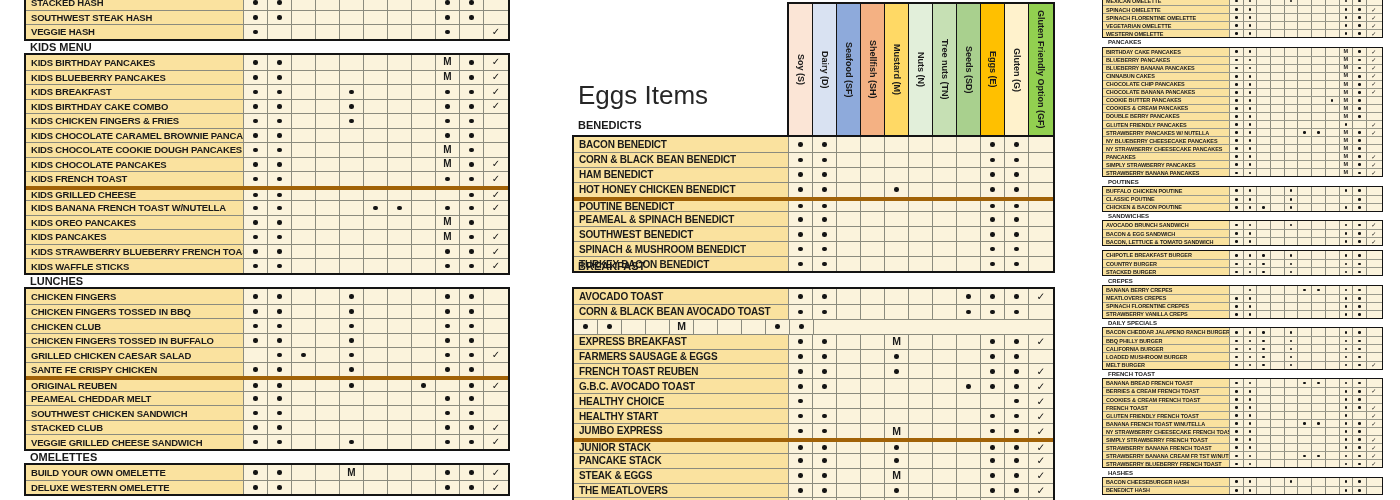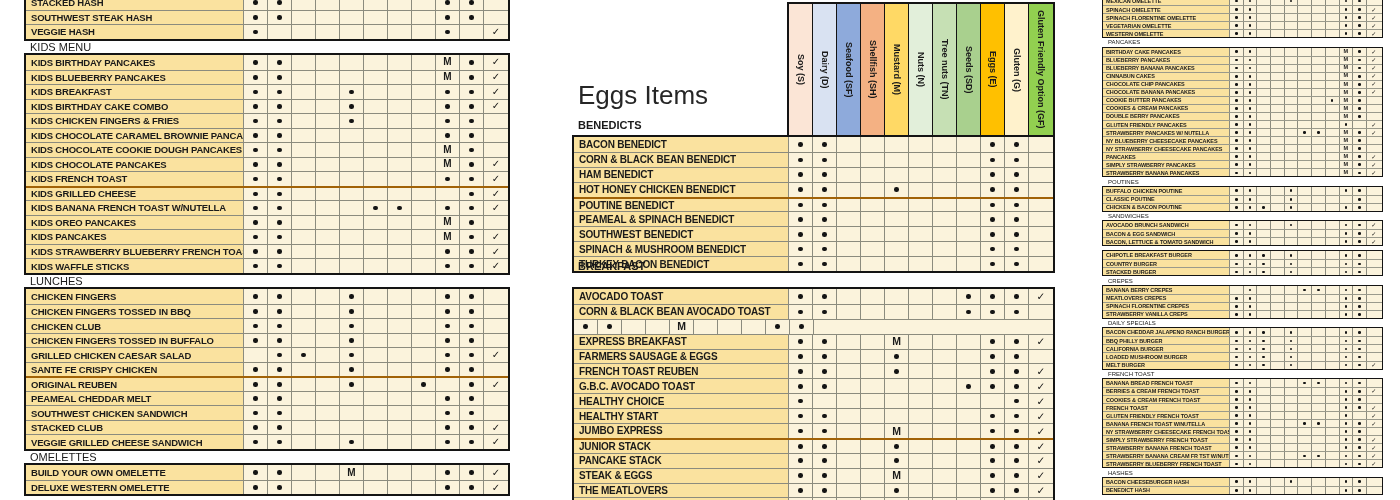--- a/index.html
+++ b/index.html
@@ -3,31 +3,31 @@
 <meta charset="utf-8">
 <style>
   html,body{margin:0;padding:0;width:1400px;height:500px;overflow:hidden;background:#fff;
     font-family:"Liberation Sans", sans-serif;color:#1a1a1a;}
   .panel{position:absolute;}
 
   
   .block{border:2px solid #141414;background:var(--cellbg);}
   .row{display:flex;height:var(--rh);box-sizing:border-box;align-items:stretch;}
   .row + .row{border-top:1px solid #8b8b7e;}
-  .row.thick{border-top:2px solid #a16207;}
+  .row.thick{border-top:4px solid #a16207;}
   .ncell{width:var(--namew);background:#fae29f;font-weight:bold;display:flex;align-items:center;
     padding-left:5px;box-sizing:border-box;border-right:1px solid #8b8b7e;white-space:nowrap;
     overflow:hidden;font-size:var(--nfs);letter-spacing:-0.2px;}
   .acell{width:var(--colw);box-sizing:border-box;display:flex;align-items:center;justify-content:center;
     border-right:1px solid #8b8b7e;}
   .acell:last-child{border-right:none;}
   .dot{width:var(--dot);height:var(--dot);border-radius:50%;background:#141414;}
   .mmark{font-weight:bold;font-size:var(--mfs);line-height:1;}
   .cmark{font-size:var(--cfs);line-height:1;color:#141414;}
-  .sec-header{height:var(--hh);display:flex;align-items:center;font-weight:normal;
+  .sec-header{height:var(--hh);display:flex;align-items:center;font-weight:bold;
     font-size:var(--hfs);padding-left:6px;background:#fff;box-sizing:border-box;}
   .seam{height:4px;background:#fff;}
 
   
   .p-left{left:24px;top:-7px;--rh:14.53px;--hh:12.5px;--namew:218px;--colw:24px;
     --nfs:9.5px;--hfs:11px;--dot:4.5px;--mfs:10px;--cfs:10px;--cellbg:#fbf3dc;width:486px;}
 
   
   .p-right{left:1102px;top:-4px;--rh:8.05px;--hh:8.35px;--namew:127px;--colw:13.7px;
     --nfs:5.5px;--hfs:6px;--dot:2.6px;--mfs:5.5px;--cfs:6px;--cellbg:#fbf3dc;width:281px;}

